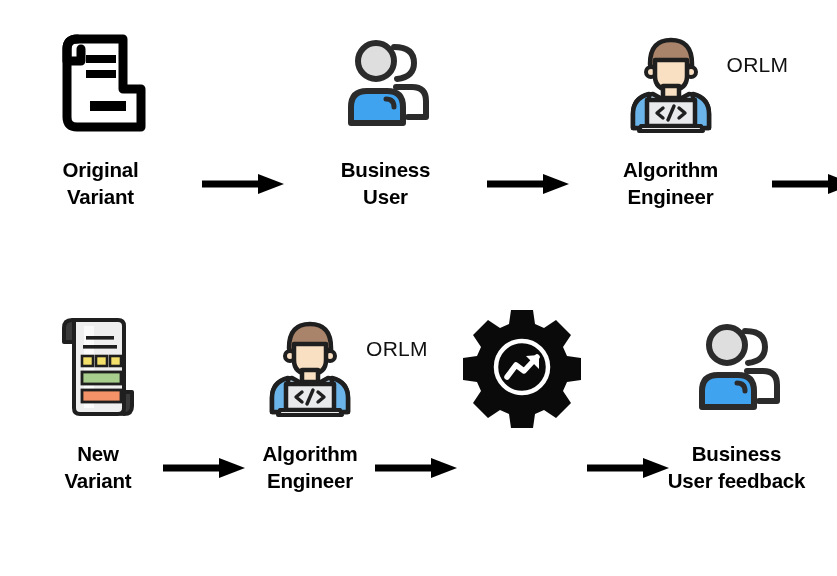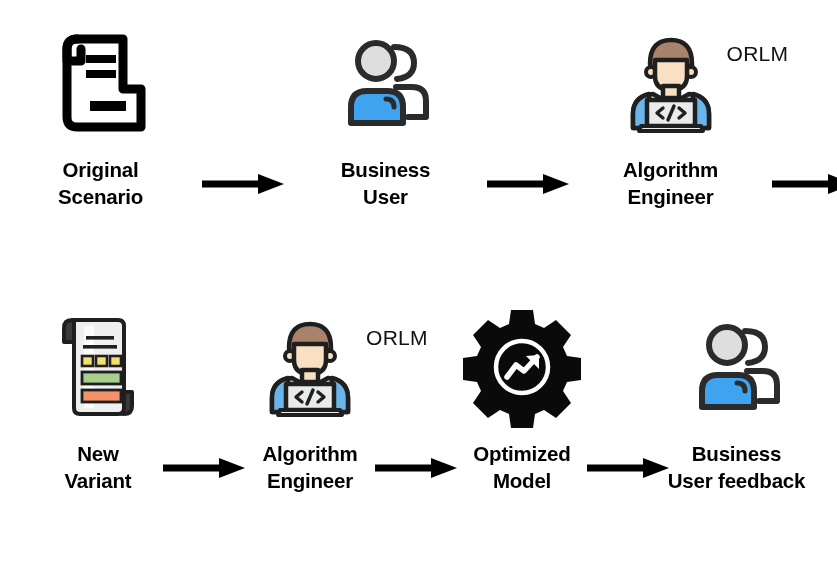--- a/index.html
+++ b/index.html
@@ -75,21 +75,21 @@
     display: block;
   }
 
   
   .orlm-badge {
     position: absolute;
     font-size: 21px;
     font-weight: 400;
     color: #111111;
     letter-spacing: 0.3px;
-    top: 14px;
+    top: 25px;
     left: 108px;
     white-space: nowrap;
   }
 
   svg { display: block; overflow: visible; }
 </style>
 </head>
 <body>
 
 <div class="flow-canvas">
@@ -102,21 +102,21 @@
           <g fill="none" stroke="#000000" stroke-width="9" stroke-linejoin="round" stroke-linecap="round">
             <path d="M24 8 L70 8 L70 58 L88 58 L88 96 L24 96 Q14 96 14 86 L14 18 Q14 8 24 8 Z"></path>
             <path d="M24 8 Q14 8 14 18 L14 30 L28 30 L28 18"></path>
           </g>
           <rect x="33" y="24" width="30" height="8" fill="#000000"></rect>
           <rect x="33" y="39" width="30" height="8" fill="#000000"></rect>
           <rect x="37" y="70" width="36" height="10" fill="#000000"></rect>
         </svg>
       </div>
       <div class="node-label">Original
-Scenario</div>
+Variant</div>
     </div>
 
     <div class="arrow-cell">
       <svg class="arrow" width="86" height="22" viewBox="0 0 86 22">
         <line x1="2" y1="11" x2="62" y2="11" stroke="#000000" stroke-width="7"></line>
         <polygon points="58,1 84,11 58,21" fill="#000000"></polygon>
       </svg>
     </div>
 
     <div class="node">
@@ -260,22 +260,20 @@
           <g fill="#0A0A0A">
             <path d="M41 4 L63 4 L65 18 L74 22 L86 14 L101 29 L93 41 L97 50 L111 52 L111 74 L97 76 L93 85 L101 97 L86 112 L74 104 L65 108 L63 122 L41 122 L39 108 L30 104 L18 112 L3 97 L11 85 L7 76 L-7 74 L-7 52 L7 50 L11 41 L3 29 L18 14 L30 22 L39 18 Z" transform="translate(0,-9) scale(1,1)"></path>
           </g>
           <circle cx="52" cy="52" r="26" fill="#0A0A0A" stroke="#FFFFFF" stroke-width="4.5"></circle>
           <g stroke="#FFFFFF" stroke-width="5.5" fill="none" stroke-linecap="round" stroke-linejoin="round">
             <polyline points="37,62 46,50 54,56 67,42"></polyline>
           </g>
           <polygon points="69,40 69,54 56,41" fill="#FFFFFF"></polygon>
         </svg>
       </div>
-      <div class="node-label">Optimized
-Model</div>
     </div>
 
     <div class="arrow-cell">
       <svg class="arrow" width="86" height="22" viewBox="0 0 86 22">
         <line x1="2" y1="11" x2="62" y2="11" stroke="#000000" stroke-width="7"></line>
         <polygon points="58,1 84,11 58,21" fill="#000000"></polygon>
       </svg>
     </div>
 
     <div class="node">

